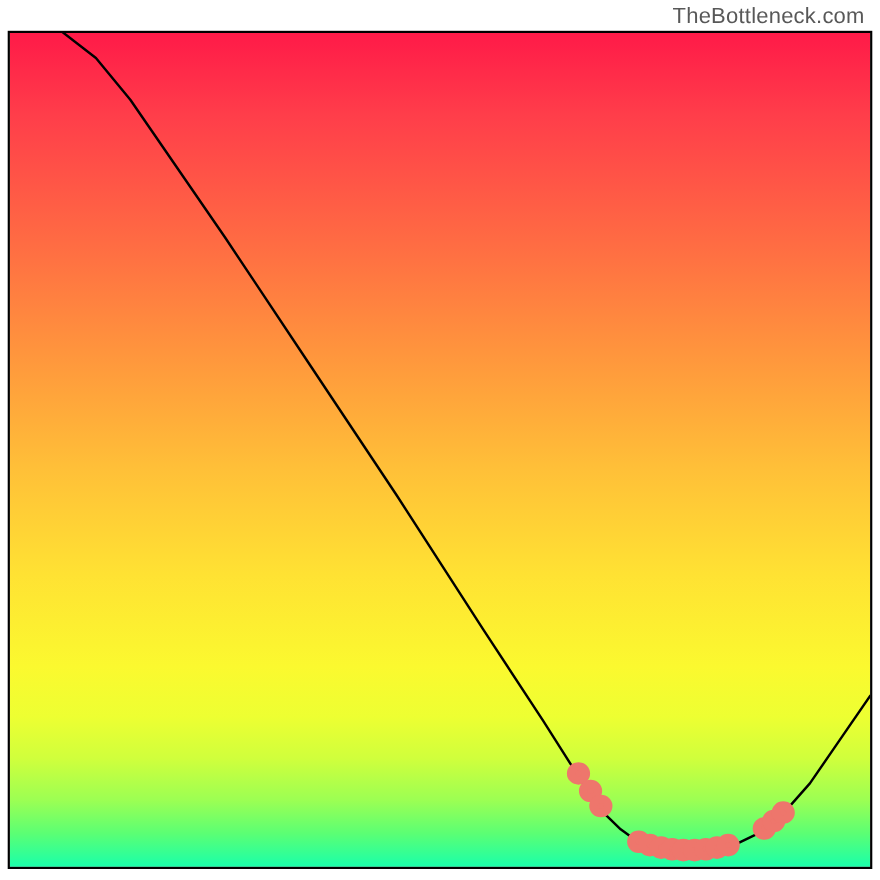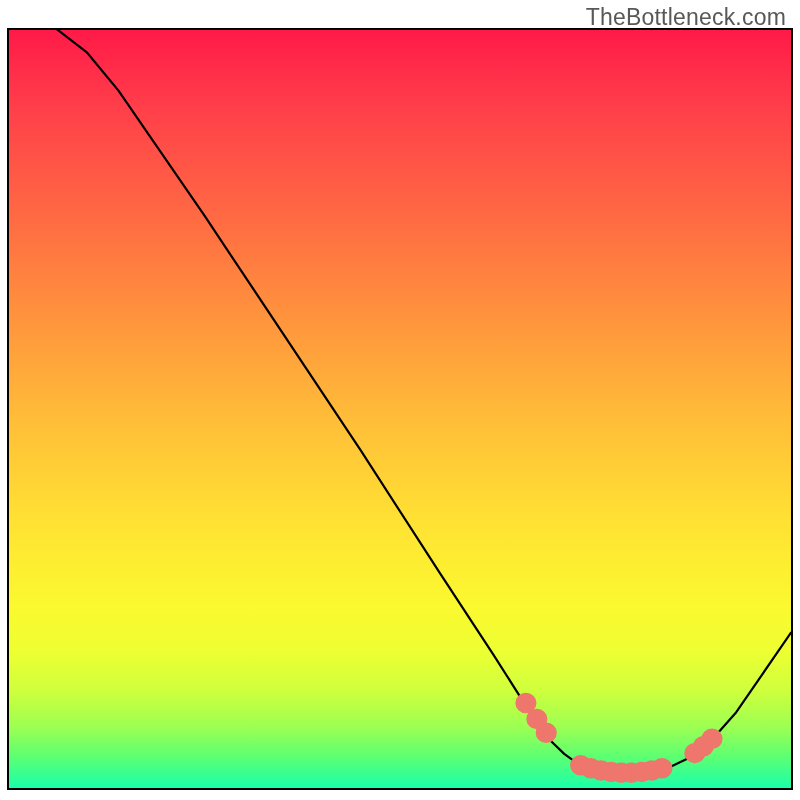--- a/index.html
+++ b/index.html
@@ -13,21 +13,21 @@
   }
   .wrap {
     position: relative;
     width: 800px;
     height: 800px;
   }
   .watermark {
     position: absolute;
     top: 4px;
     right: 14px;
-    font-size: 23px;
+    font-size: 20px;
     color: #585858;
     letter-spacing: 0.2px;
     z-index: 10;
   }
   .plot {
     position: absolute;
     left: 7px;
     top: 28px;
     width: 786px;
     height: 762px;

